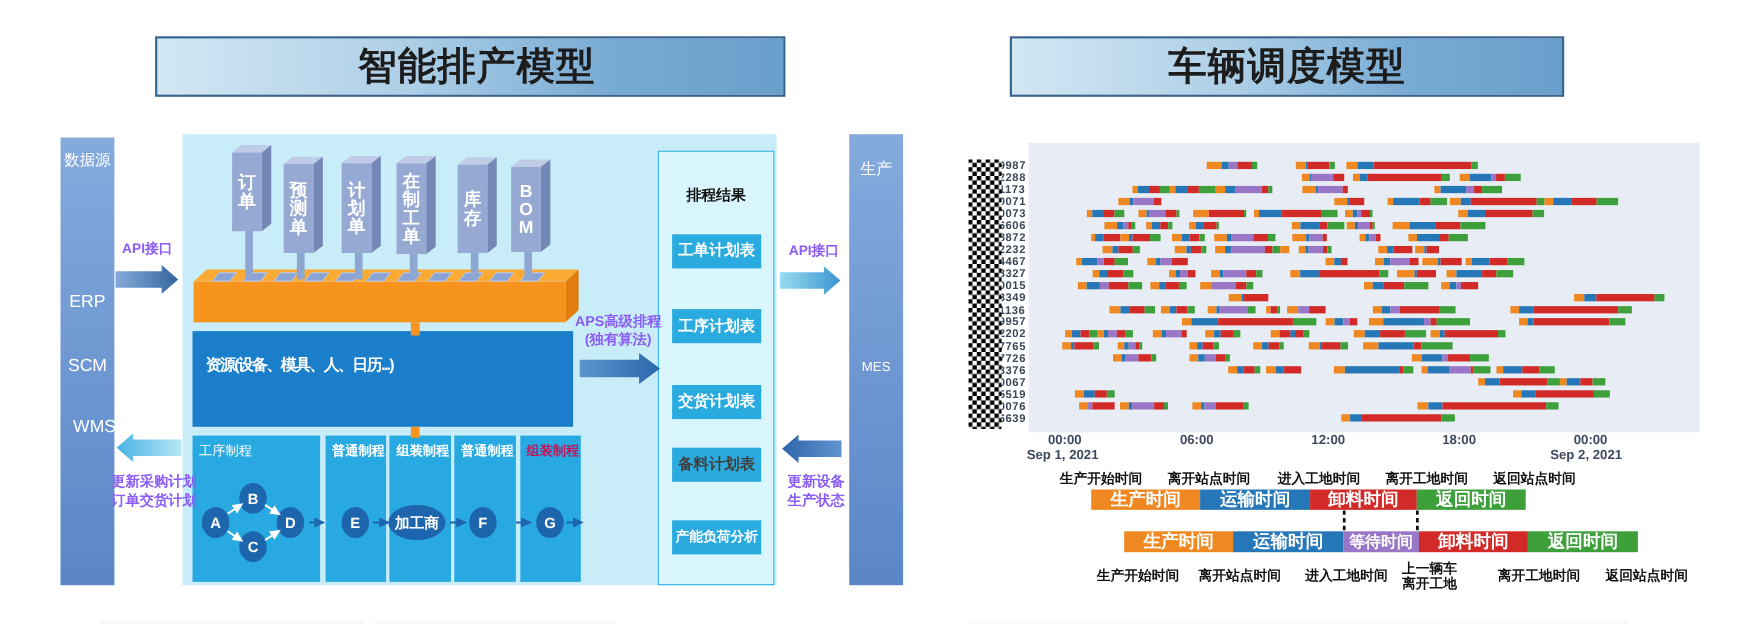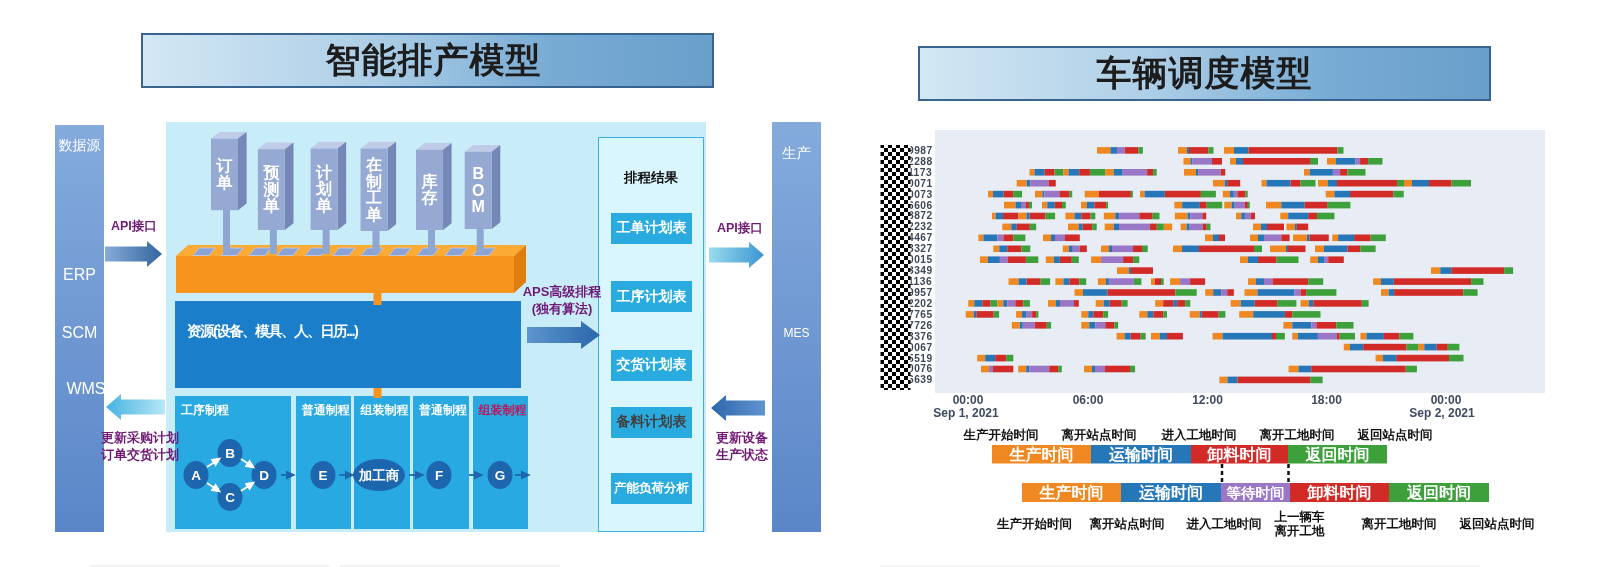--- a/index.html
+++ b/index.html
@@ -6,39 +6,39 @@
  font-family:"Liberation Sans",sans-serif;}
 .abs{position:absolute}
 #stage{position:relative;width:1600px;height:567px;background:#fff}
 .titlebar{position:absolute;top:33px;height:55px;border:2px solid #38648f;
  background:linear-gradient(90deg,#d3e7f4 0%,#aecfe7 40%,#78abd4 72%,#699fcb 100%);
  display:flex;align-items:center;justify-content:center;
  font-size:35px;font-weight:700;color:#1c1c1c;letter-spacing:1px;}
 .col{position:absolute;width:49px;background:linear-gradient(180deg,#85abdd 0%,#5a86c8 100%);
  color:#fff;text-align:center}
 .ct{position:absolute;width:100%;text-align:center;color:#fff}
-.lbl{position:absolute;color:#701a75;}
+.lbl{position:absolute;color:#8b5cf6;}
 </style></head><body>
 <div id="stage">
 
 <div class="titlebar" style="left:141px;width:573px;padding-left:12px;">智能排产模型</div>
-<div class="titlebar" style="left:918px;width:573px;margin-top:13px;">车辆调度模型</div>
+<div class="titlebar" style="left:918px;width:504px;">车辆调度模型</div>
 <div class="abs" style="left:166px;top:122px;width:540px;height:410px;background:#c8edf9"></div>
 <div class="col" style="left:55px;top:125px;height:407px"></div>
 <div class="ct" style="left:55px;top:137px;width:49px;font-size:14px">数据源</div>
 <div class="ct" style="left:55px;top:266px;width:49px;font-size:16px">ERP</div>
 <div class="ct" style="left:55px;top:324px;width:49px;font-size:16px">SCM</div>
 <div class="ct" style="left:55px;top:380px;width:62px;font-size:16px">WMS</div>
 <div class="col" style="left:772px;top:122px;height:410px"></div>
 <div class="ct" style="left:772px;top:144px;width:49px;font-size:14.5px">生产</div>
 <div class="ct" style="left:772px;top:326px;width:49px;font-size:12px">MES</div>
 <div class="abs" style="left:175px;top:301px;width:346px;height:87px;background:#1b7ecb"></div>
 <div class="abs" style="left:187px;top:322px;color:#fff;font-size:14.5px;letter-spacing:-1.5px;font-weight:600;white-space:nowrap">资源(设备、模具、人、日历...)</div>
 <div class="abs" style="left:175px;top:396px;width:116px;height:133px;background:#29a9e1"></div>
-<div class="abs" style="left:181px;top:402px;width:108px;color:#fff;font-size:12px;font-weight:700;white-space:nowrap">工序制程</div>
+<div class="abs" style="left:181px;top:402px;width:108px;color:#fff;font-size:12px;font-weight:400;white-space:nowrap">工序制程</div>
 <div class="abs" style="left:295.8px;top:396px;width:55px;height:133px;background:#29a9e1"></div>
 <div class="abs" style="left:301.8px;top:402px;width:47px;color:#fff;font-size:12px;font-weight:700;white-space:nowrap">普通制程</div>
 <div class="abs" style="left:354.4px;top:396px;width:56px;height:133px;background:#29a9e1"></div>
 <div class="abs" style="left:360.4px;top:402px;width:48px;color:#fff;font-size:12px;font-weight:700;white-space:nowrap">组装制程</div>
 <div class="abs" style="left:413.1px;top:396px;width:56px;height:133px;background:#29a9e1"></div>
 <div class="abs" style="left:419.1px;top:402px;width:48px;color:#fff;font-size:12px;font-weight:700;white-space:nowrap">普通制程</div>
 <div class="abs" style="left:472.6px;top:396px;width:55px;height:133px;background:#29a9e1"></div>
 <div class="abs" style="left:478.6px;top:402px;width:47px;color:#be185d;font-size:12px;font-weight:700;white-space:nowrap">组装制程</div>
 <div class="abs" style="left:598px;top:137px;width:106px;height:395px;background:#d9f5fd;border:1px solid #35b1e4"></div>
 <div class="abs" style="left:598px;top:169px;width:106px;text-align:center;color:#111;font-size:13.5px;font-weight:600">排程结果</div>

